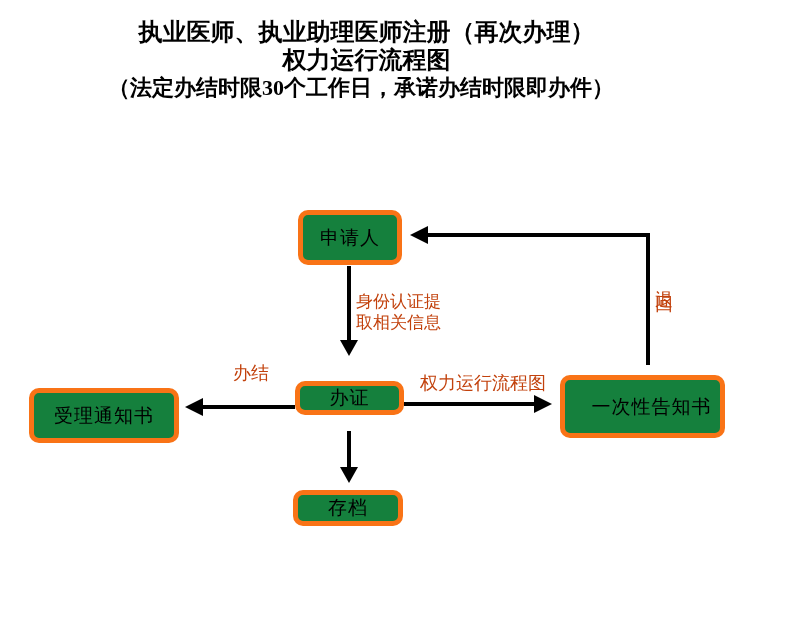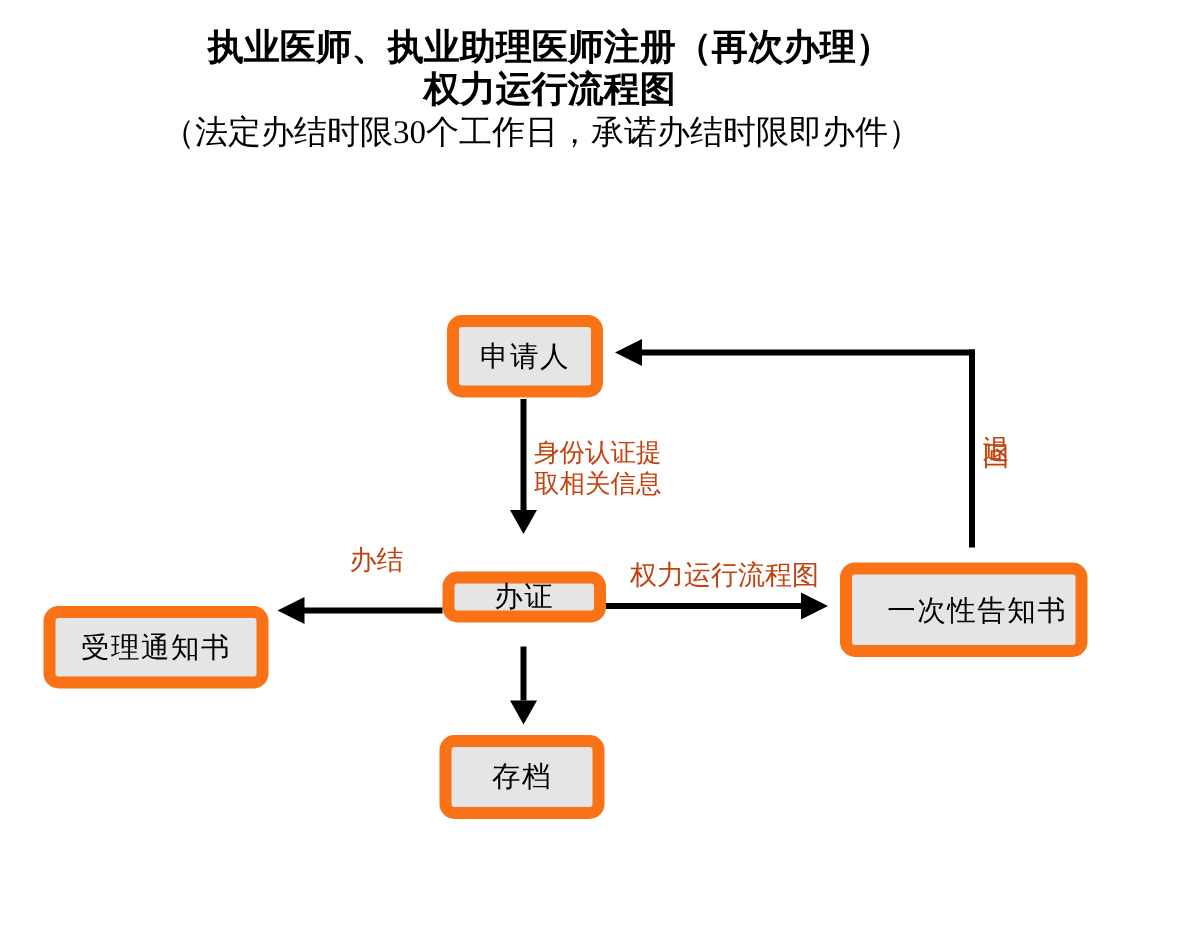--- a/index.html
+++ b/index.html
@@ -8,41 +8,41 @@
     width: 796px;
     height: 632px;
     background: #ffffff;
     font-family: "Liberation Serif", "DejaVu Serif", serif;
     color: #000000;
     overflow: hidden;
   }
   
   .title-block { position: absolute; left: 0; top: 18px; width: 722px; text-align: center; }
   .title-line-bold { font-size: 24px; font-weight: bold; line-height: 28px; white-space: nowrap; padding-left: 11px; }
-  .title-line-note { font-size: 22px; font-weight: normal; line-height: 28px; white-space: nowrap; }
+  .title-line-note { font-size: 22px; font-weight: bold; line-height: 28px; white-space: nowrap; }
 
   
   .node {
     position: absolute;
     box-sizing: border-box;
-    background: #e5e5e5;
-    border: 8px solid #f97316;
+    background: #15803d;
+    border: 5px solid #f97316;
     border-radius: 10px;
     display: flex;
     align-items: center;
     justify-content: center;
     font-size: 19px;
     letter-spacing: 1px;
     white-space: nowrap;
   }
   #node-applicant  { left: 298px; top: 210px; width: 104px; height: 55px; }
   #node-process    { left: 295px; top: 381px; width: 109px; height: 34px; }
-  #node-acceptance { left: 29px;  top: 404px; width: 150px; height: 55px; }
+  #node-acceptance { left: 29px;  top: 388px; width: 150px; height: 55px; }
   #node-onetime    { left: 560px; top: 375px; width: 165px; height: 63px; padding-left: 18px; }
-  #node-archive    { left: 293px; top: 490px; width: 110px; height: 56px; }
+  #node-archive    { left: 293px; top: 490px; width: 110px; height: 36px; }
 
   
   .hline, .vline { position: absolute; background: #000000; }
   #line-a1 { left: 347px; top: 266px; width: 4px;  height: 74px; }  
   #line-a2h{ left: 426px; top: 233px; width: 224px; height: 4px; }  
   #line-a2v{ left: 646px; top: 233px; width: 4px;  height: 132px; } 
   #line-a3 { left: 202px; top: 405px; width: 93px;  height: 4px; }  
   #line-a4 { left: 404px; top: 402px; width: 132px; height: 4px; }  
   #line-a5 { left: 347px; top: 431px; width: 4px;  height: 36px; }  
 

